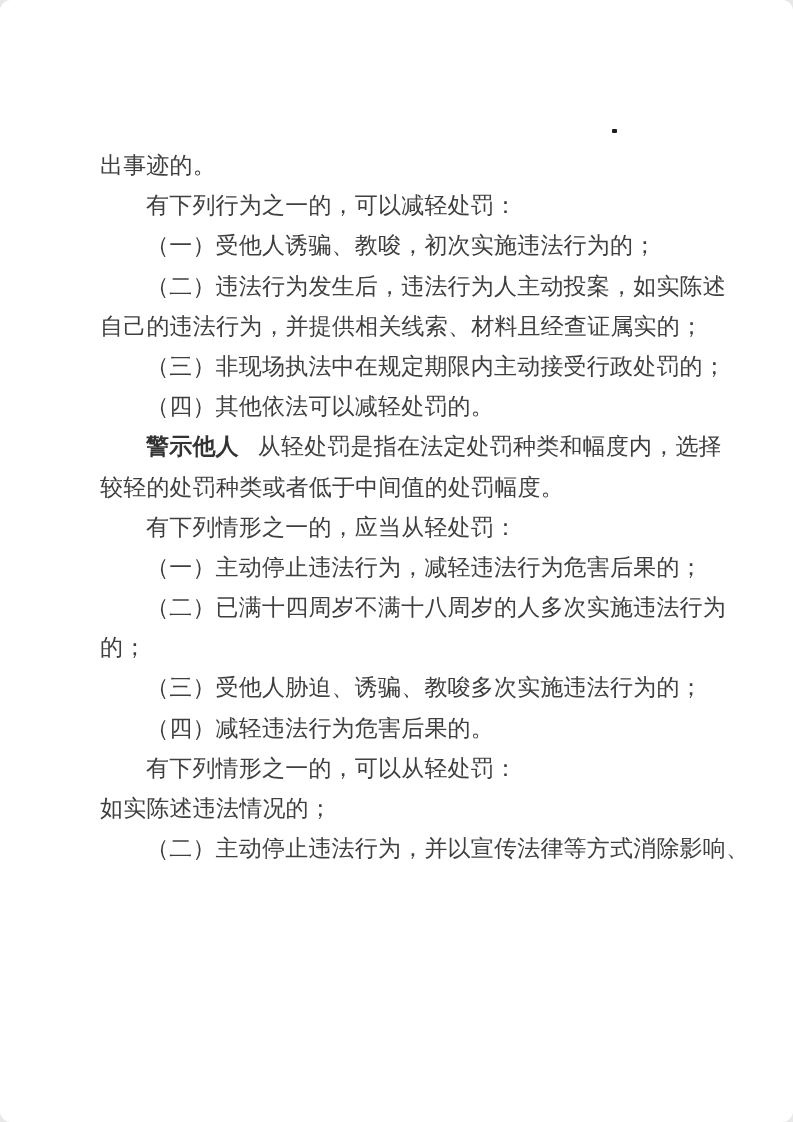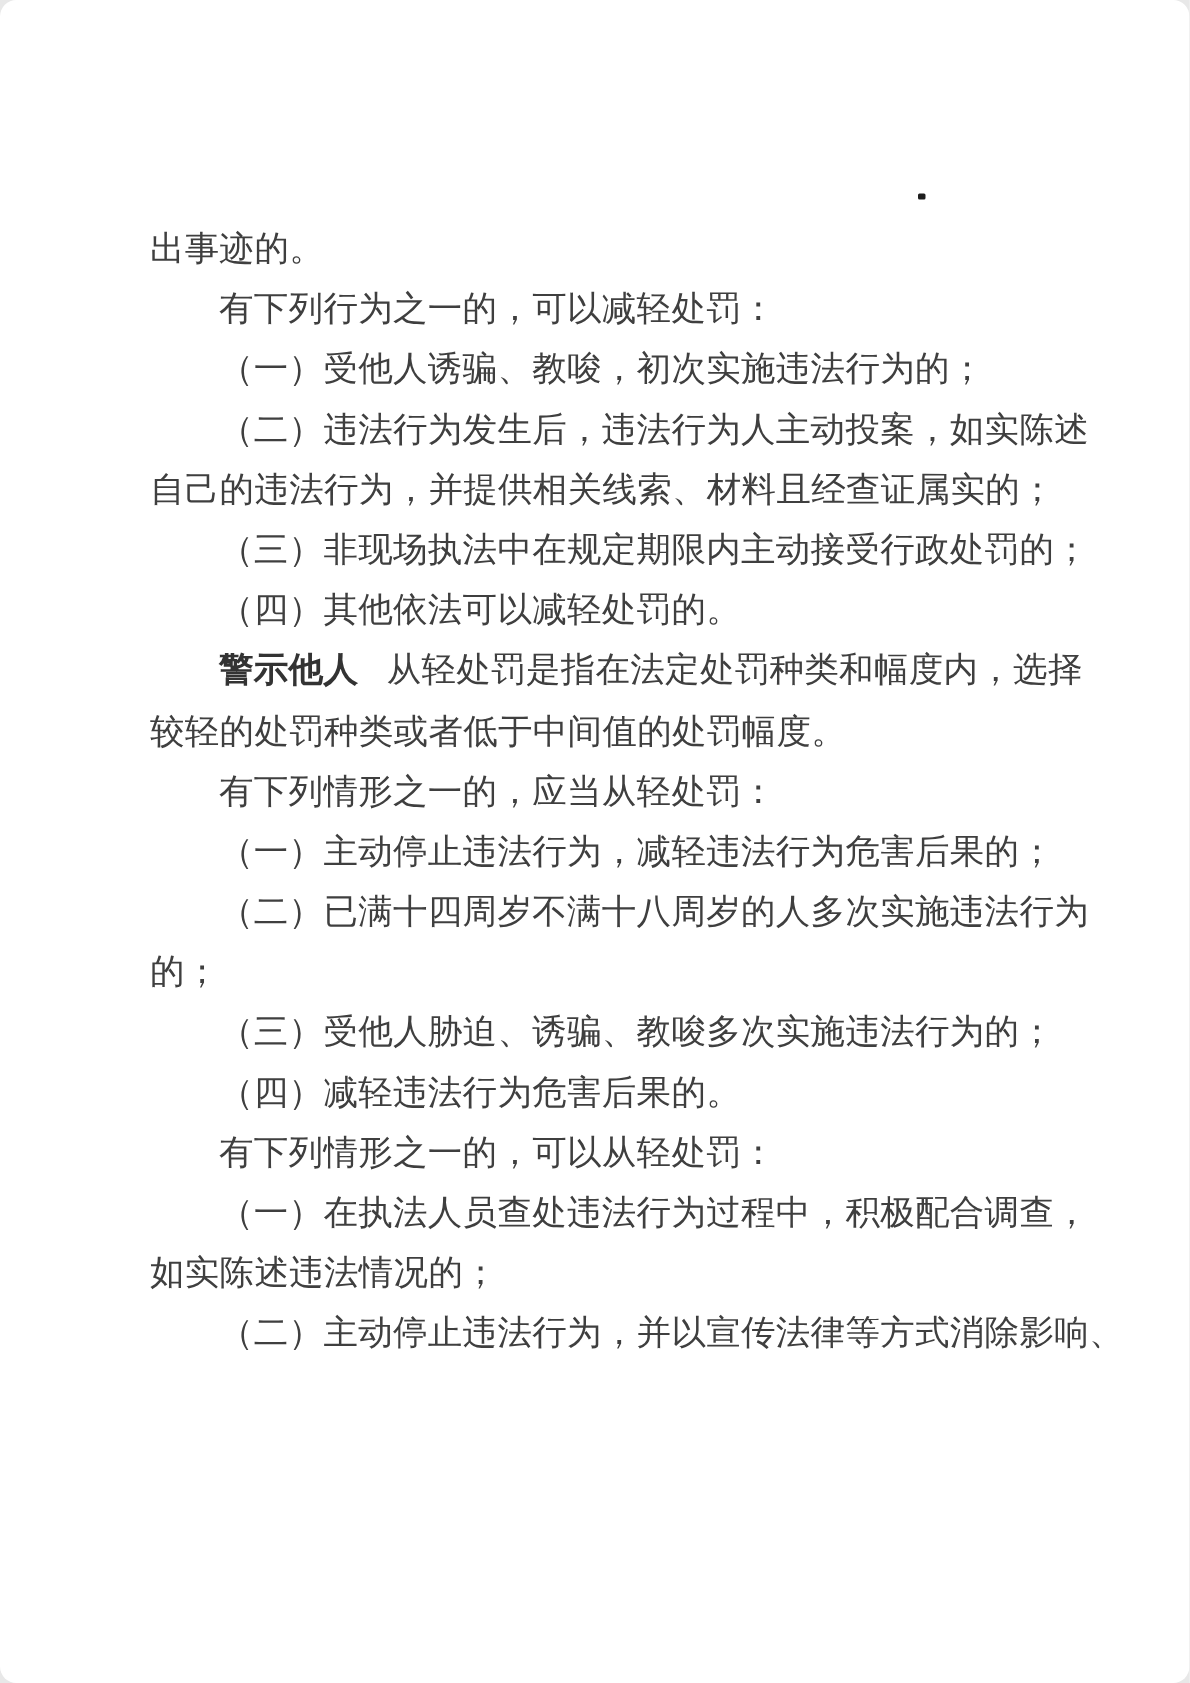--- a/index.html
+++ b/index.html
@@ -70,17 +70,16 @@
     </div>
 
     <div class="line">较轻的处罚种类或者低于中间值的处罚幅度。</div>
     <div class="line indent">有下列情形之一的，应当从轻处罚：</div>
     <div class="line indent">（一）主动停止违法行为，减轻违法行为危害后果的；</div>
     <div class="line indent">（二）已满十四周岁不满十八周岁的人多次实施违法行为</div>
     <div class="line">的；</div>
     <div class="line indent">（三）受他人胁迫、诱骗、教唆多次实施违法行为的；</div>
     <div class="line indent">（四）减轻违法行为危害后果的。</div>
     <div class="line indent">有下列情形之一的，可以从轻处罚：</div>
-    <div class="line indent">（一）在执法人员查处违法行为过程中，积极配合调查，</div>
     <div class="line">如实陈述违法情况的；</div>
     <div class="line indent">（二）主动停止违法行为，并以宣传法律等方式消除影响、</div>
   </div>
 </div>
 
 </body></html>

